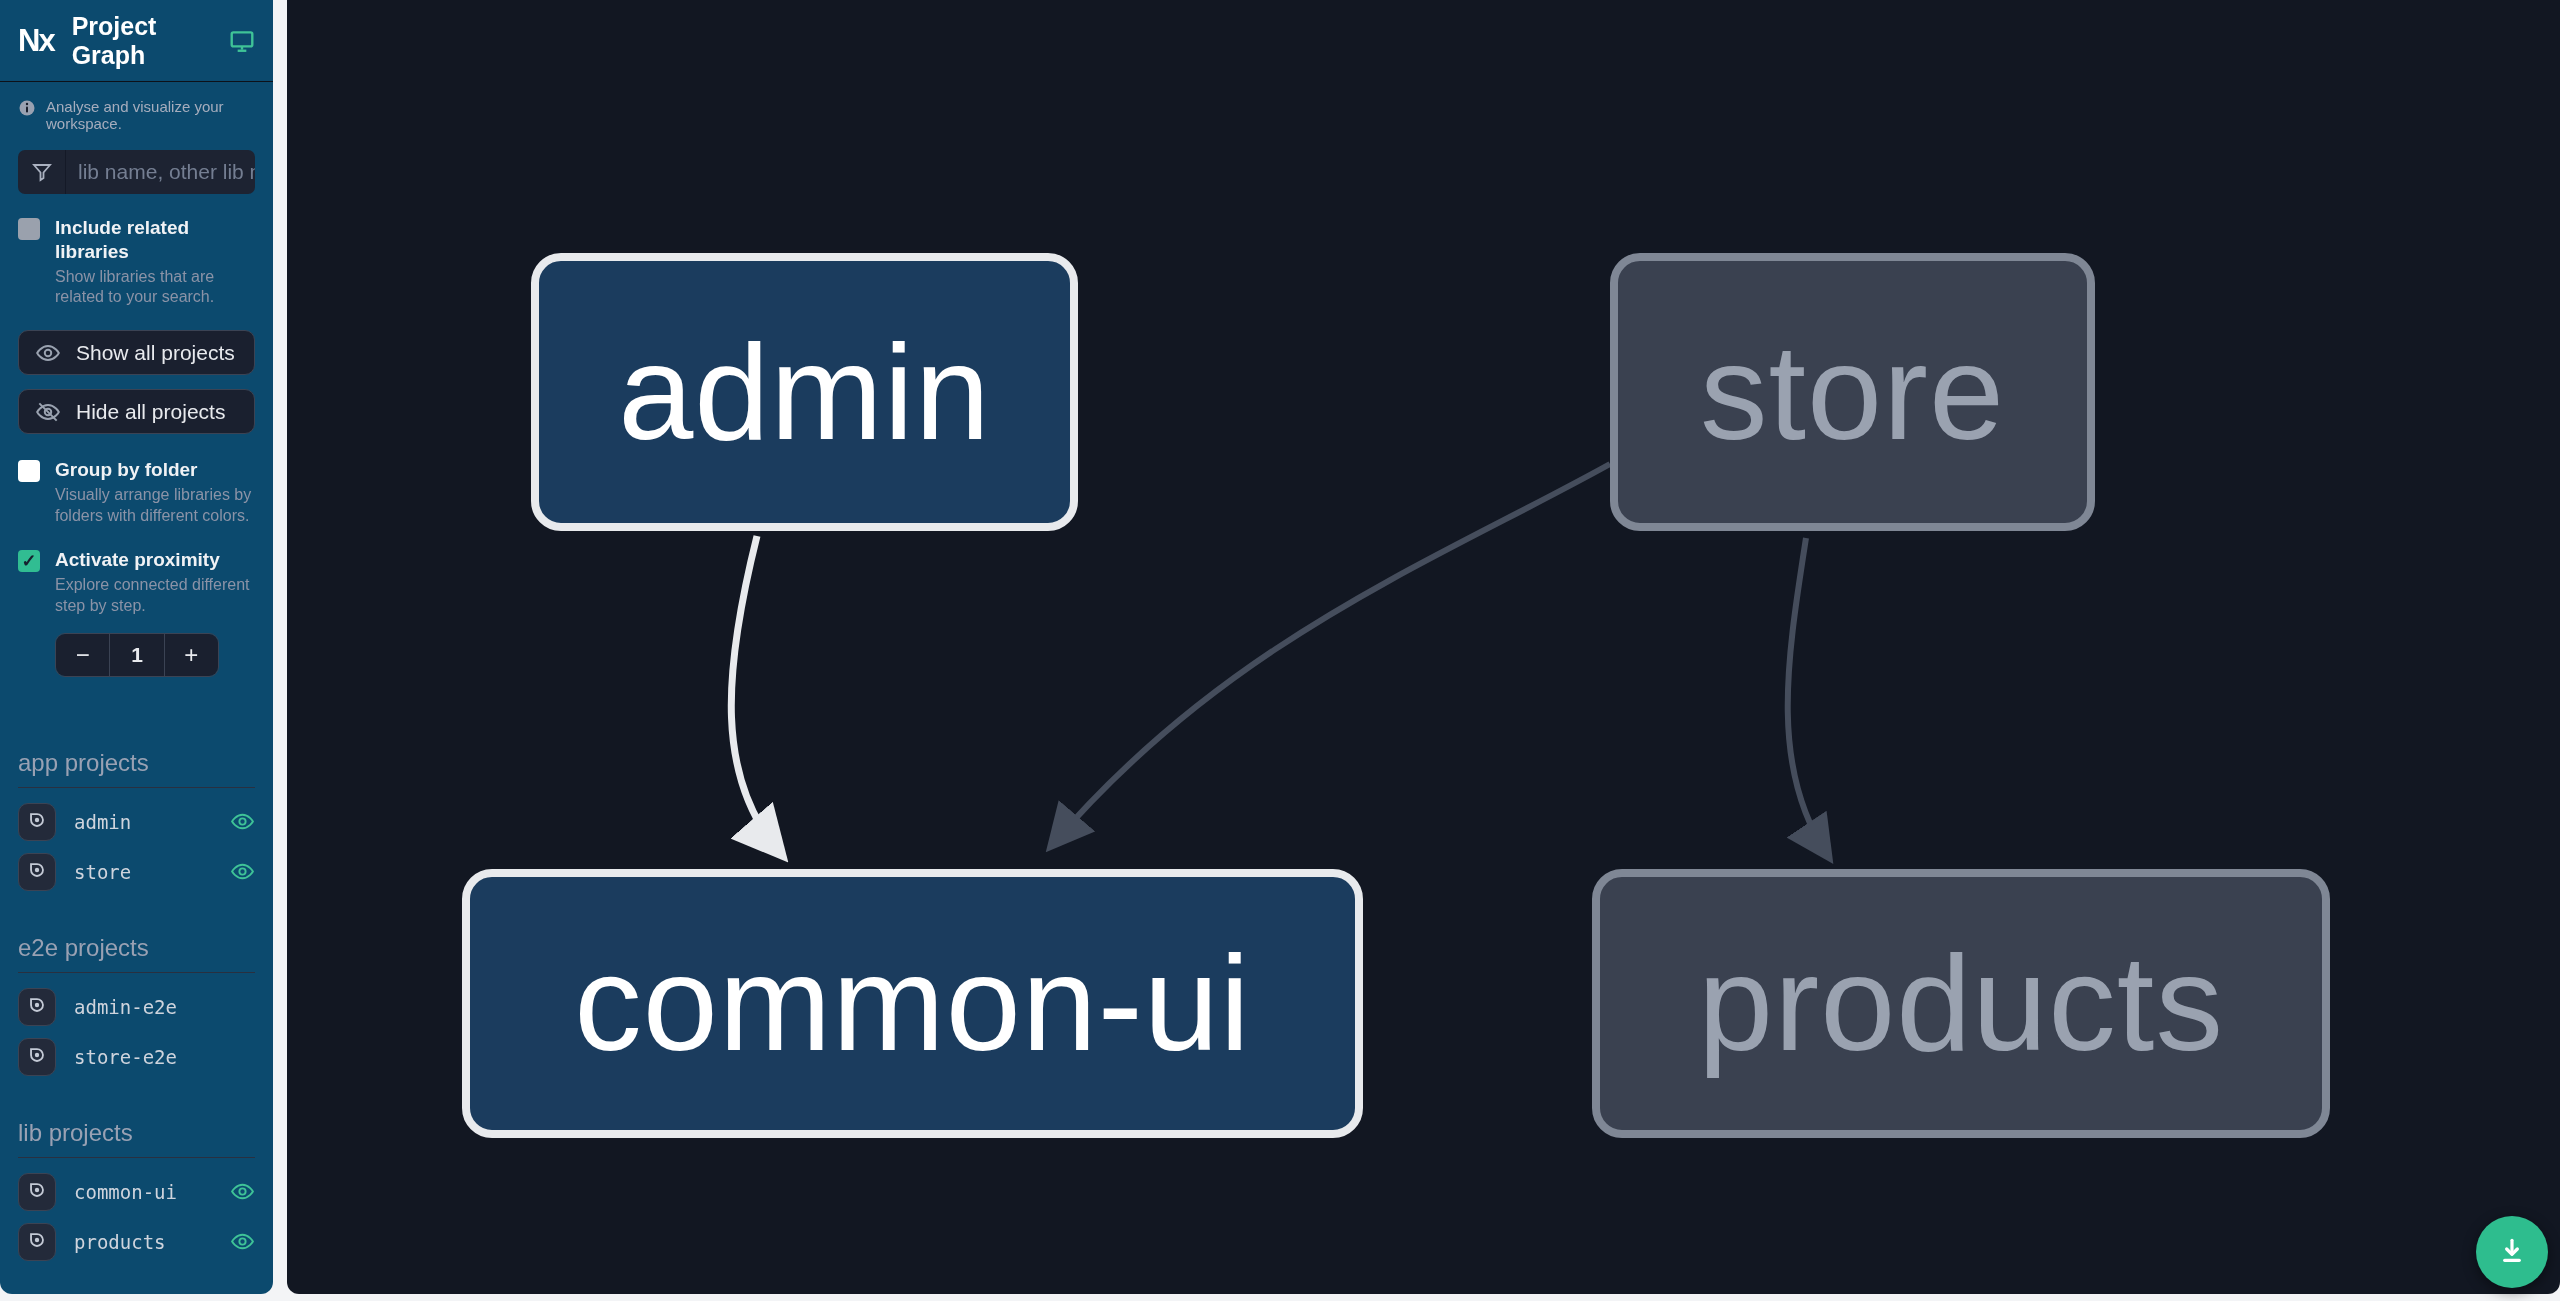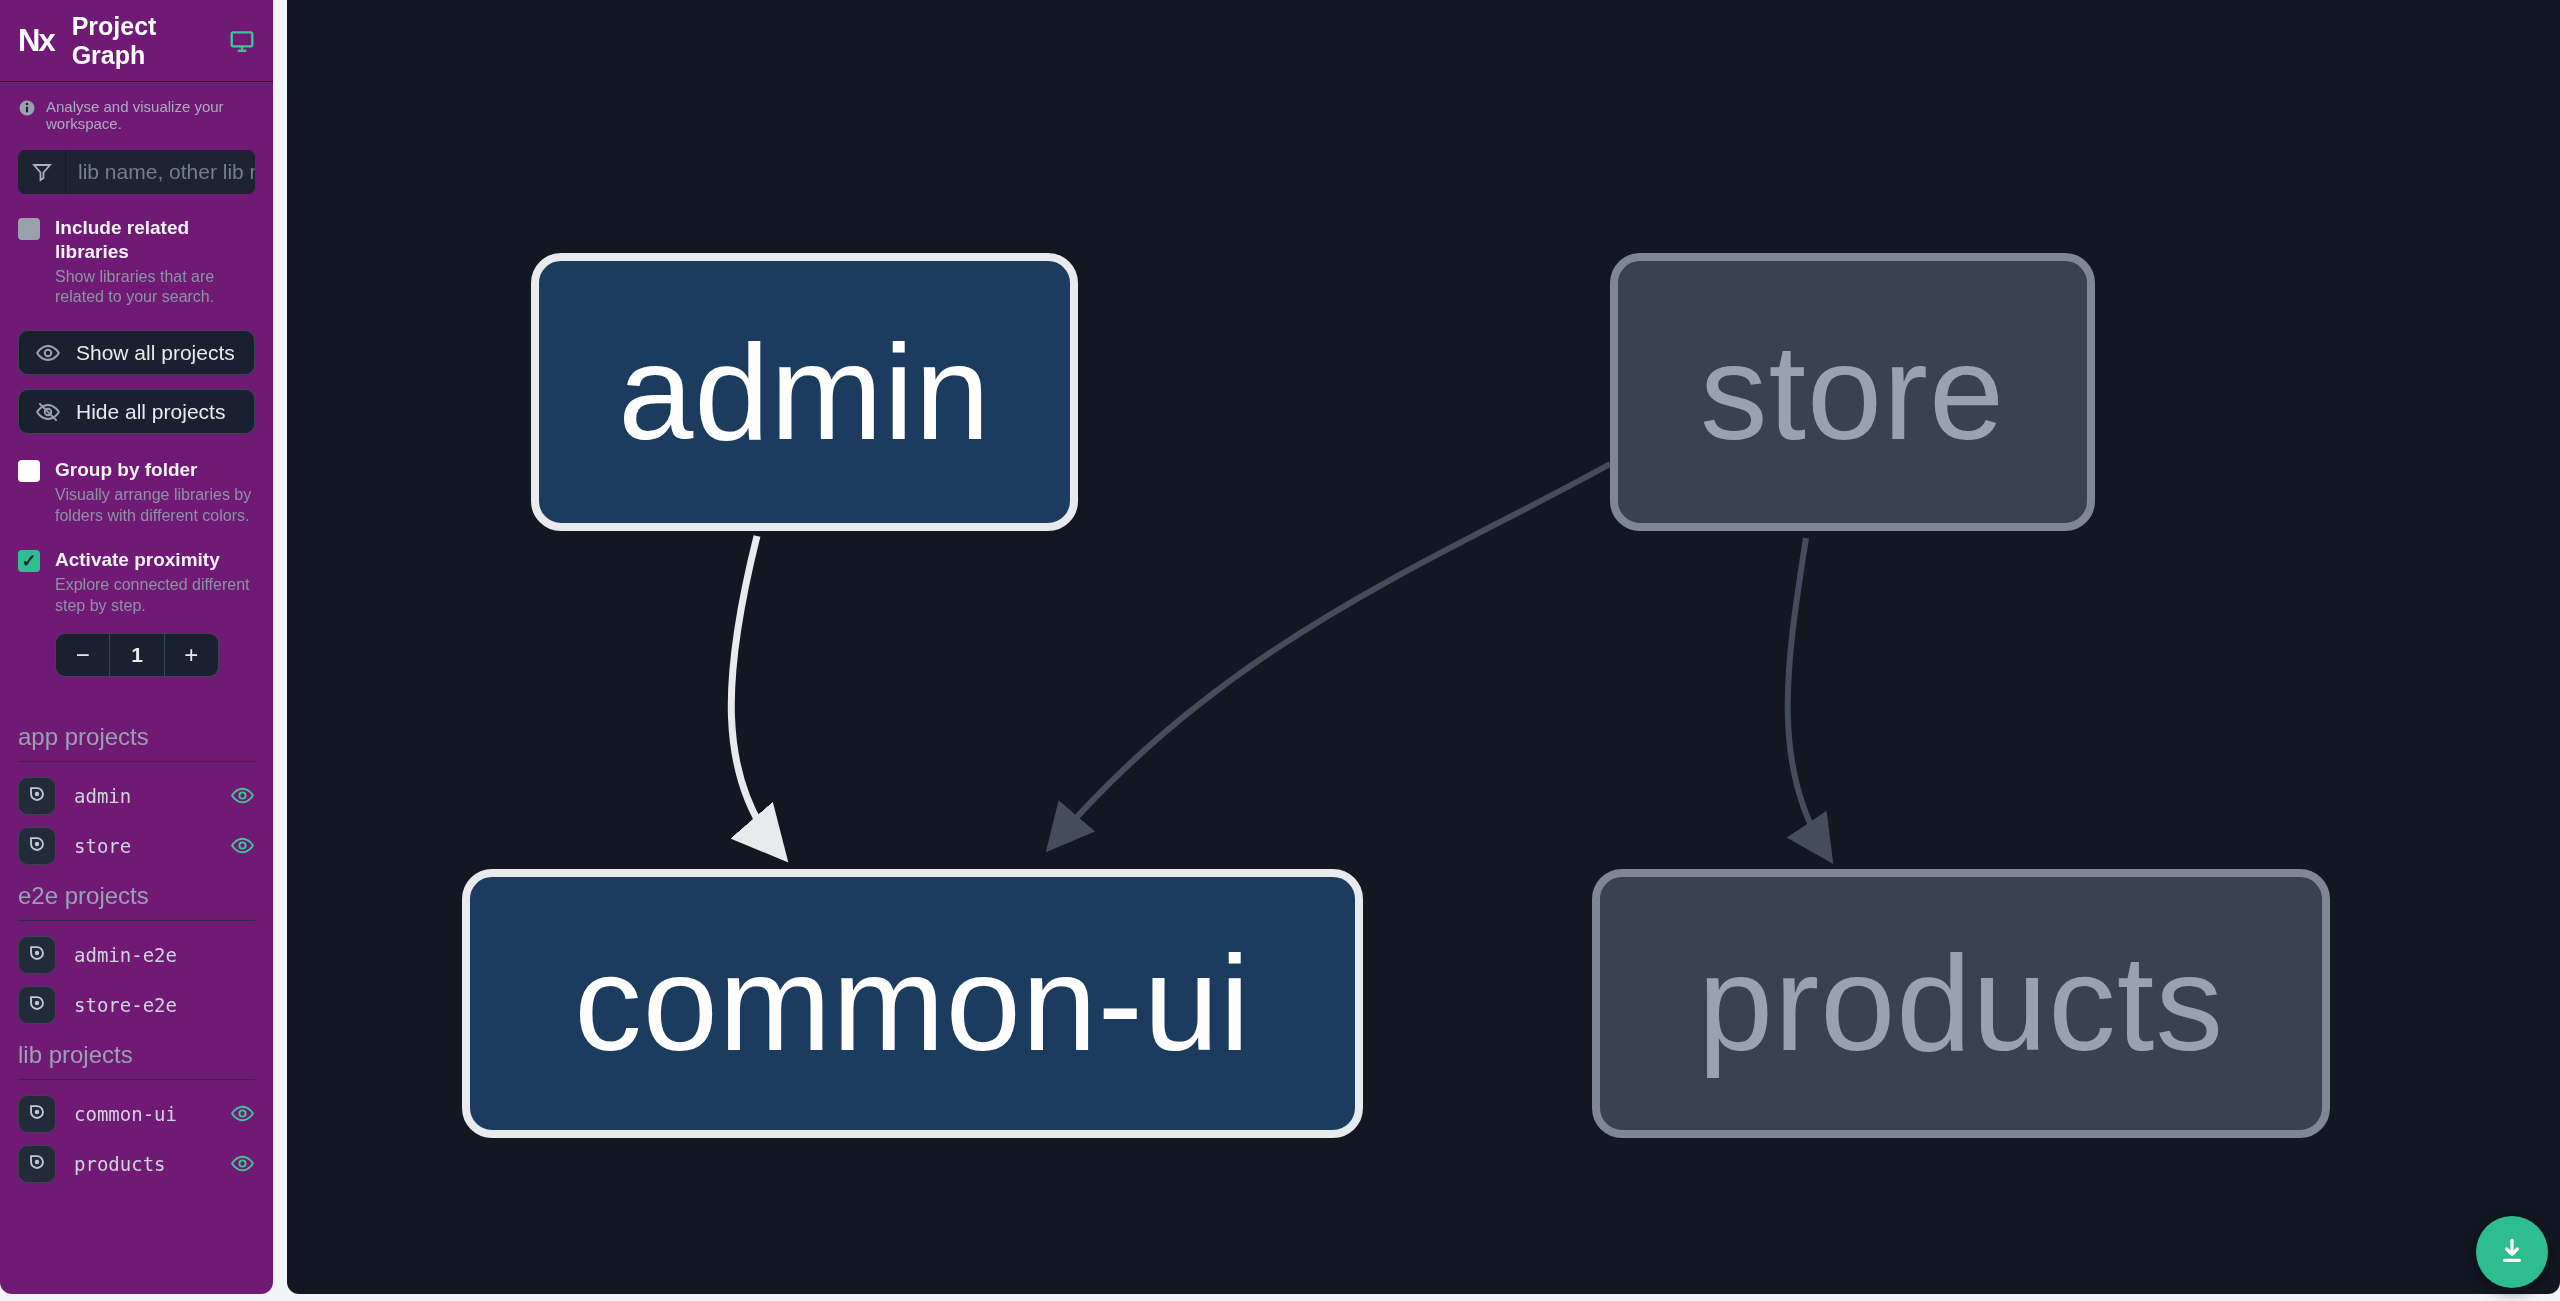--- a/index.html
+++ b/index.html
@@ -1,21 +1,21 @@
 <!DOCTYPE html>
 <html><head>
 <meta charset="utf-8">
 <style>
   * { margin:0; padding:0; box-sizing:border-box; }
   html,body { width:2560px; height:1301px; overflow:hidden; background:#f3f4f6;
               font-family:"Liberation Sans", sans-serif; }
   .page { display:flex; width:2560px; height:1301px; background:#f3f4f6; }
 
   
-  .sidebar { flex:none; width:273px; height:1294px; background:#701a75;
+  .sidebar { flex:none; width:273px; height:1294px; background:#0c4a6e;
              border-radius:0 0 12px 12px; display:flex; flex-direction:column;
              color:#e8eaee; position:relative; }
   .sb-header { height:82px; display:flex; align-items:center; gap:18px;
                padding:0 18px; border-bottom:1px solid #0d1119; flex:none; }
   .nx-logo { width:44px; height:40px; color:#fff; font-weight:800; font-size:31px;
              letter-spacing:-2px; display:flex; align-items:center; }
   .app-title { font-size:25px; font-weight:700; color:#fff; }
   .monitor-icon { margin-left:6px; color:#3fc397; display:flex; }
 
   .tagline { display:flex; align-items:flex-start; gap:10px; padding:16px 18px 4px;
@@ -51,21 +51,21 @@
 
   .stepper { display:flex; width:164px; margin:2px 0 30px 37px;
              border:1px solid #3b4354; border-radius:10px; overflow:hidden; }
   .stepper > * { flex:1; height:42px; display:flex; align-items:center; justify-content:center;
                  font-size:22px; color:#e8eaee; background:#1a202f; }
   .stepper button { border:none; cursor:pointer; color:#e8eaee; font-size:24px;
                     background:#1a202f; font-family:"Liberation Sans", sans-serif; }
   .stepper .val { border-left:1px solid #3b4354; border-right:1px solid #3b4354;
                   font-weight:700; font-size:21px; }
 
-  .section { margin-top:16px; }
+  .section { margin-top:42px; }
   .section-title { font-size:24px; color:#99a1b3; padding-bottom:10px;
                    border-bottom:1px solid #293040; margin-bottom:14px; }
   .proj-row { display:flex; align-items:center; gap:18px; margin-bottom:10px; height:40px; }
   .focus-btn { flex:none; width:38px; height:38px; border-radius:10px; background:#232a3a;
                border:1px solid #3b4354; color:#c4cad6; display:flex; align-items:center;
                justify-content:center; cursor:pointer; }
   .proj-name { font-family:"DejaVu Sans Mono", monospace; font-size:19px; color:#cfd4dd; }
   .eye-btn { margin-left:auto; color:#3fc397; display:flex; cursor:pointer; }
 
   

